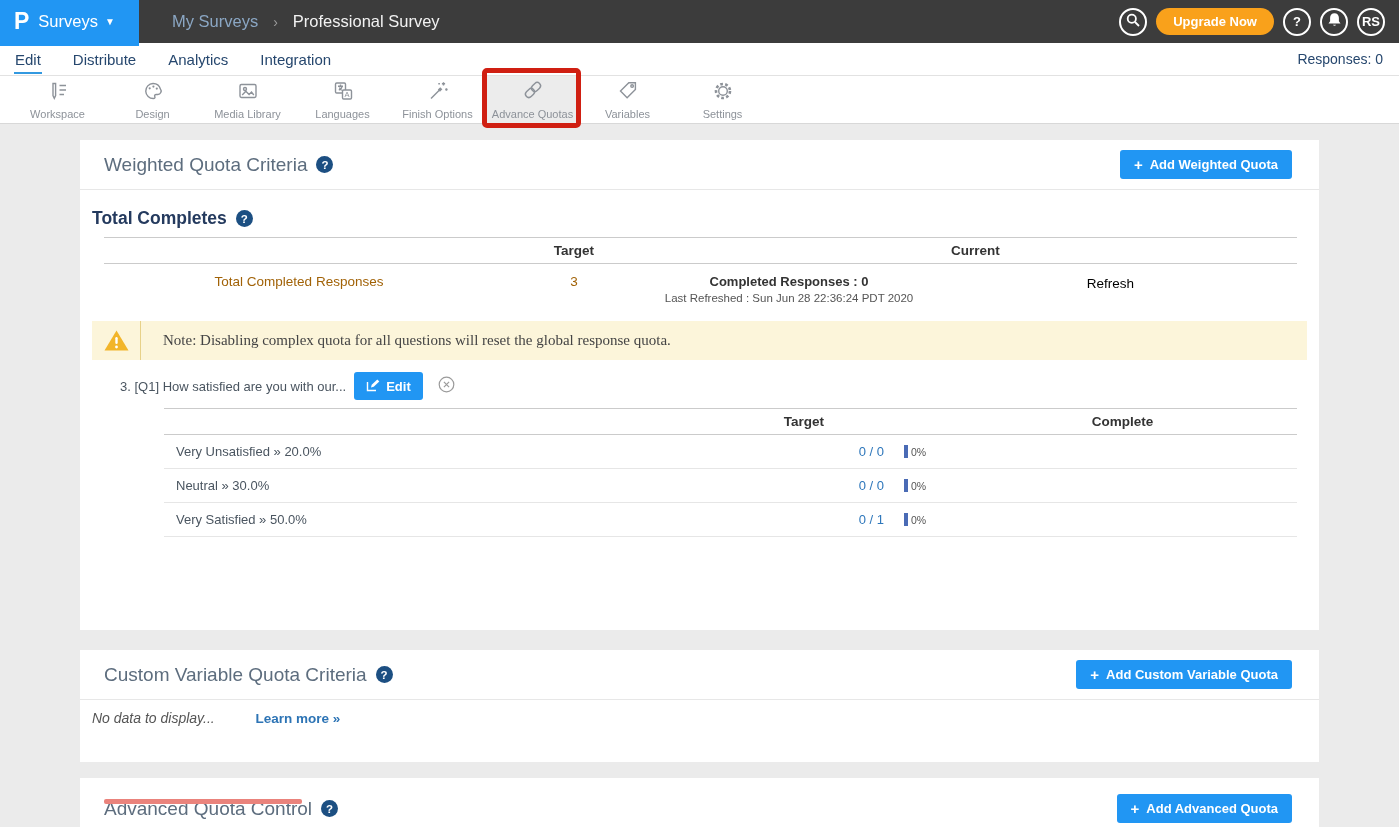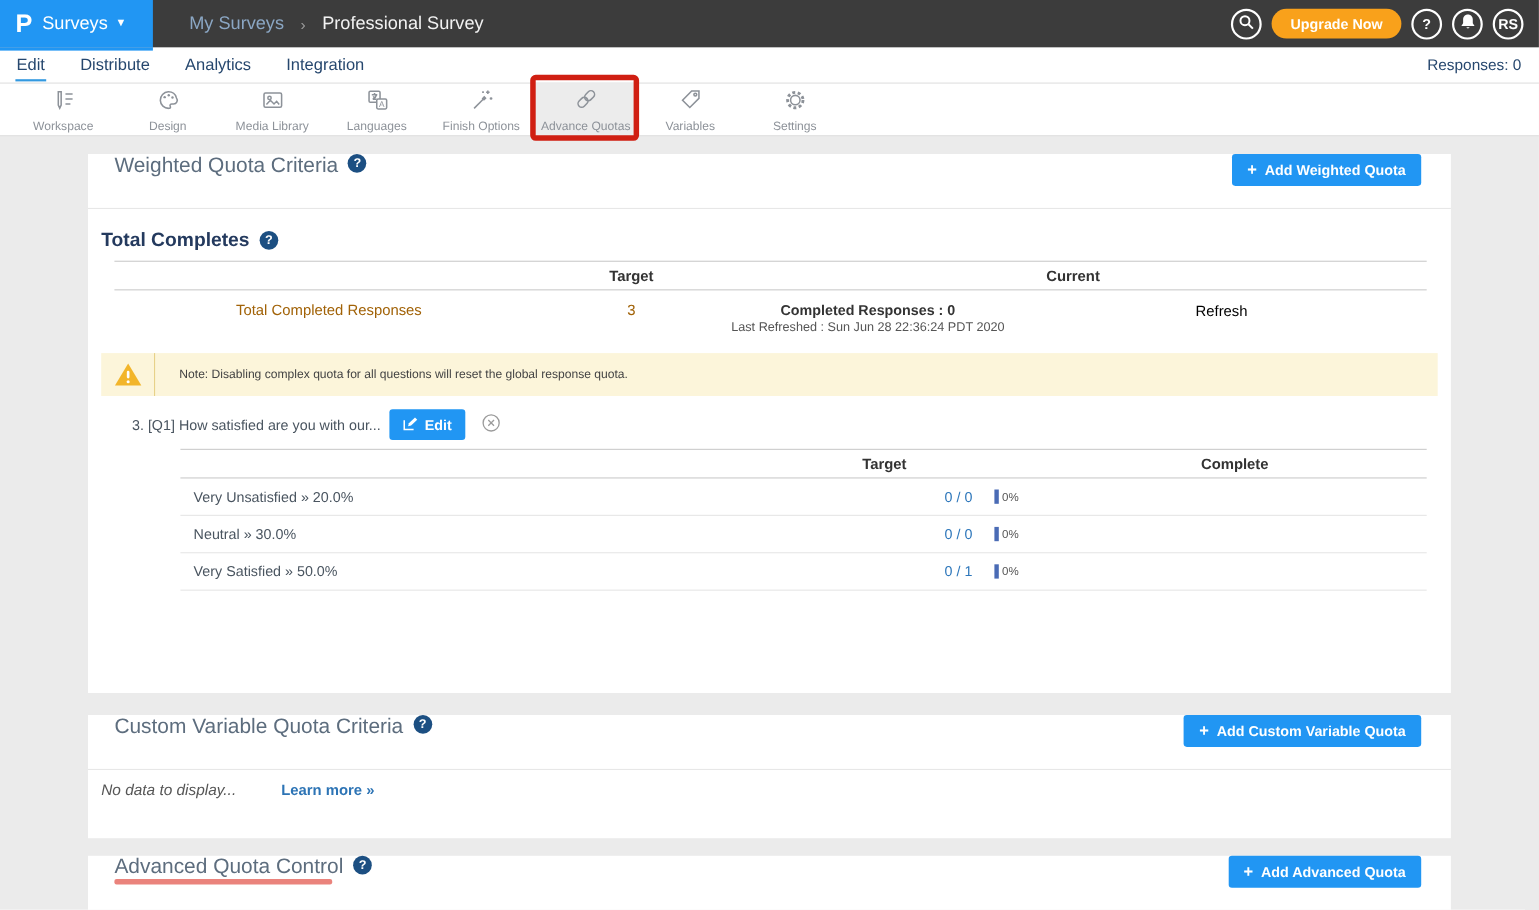--- a/index.html
+++ b/index.html
@@ -38,21 +38,21 @@
   .url-wrap { position:relative; }
   .url-input { width:280px; height:28px; background:#eee; border:1px solid #c9c9c9; border-radius:2px; font-size:13px; color:#555; padding:0 25px 0 9px; font-family:inherit; }
   .url-pencil { position:absolute; right:7px; top:5px; font-size:14px; color:#666; cursor:pointer; }
   .btn-preview { height:28px; background:#2196f3; border:none; border-radius:3px; color:#fff; font-size:13px; font-weight:bold; padding:0 13px; display:flex; align-items:center; gap:7px; cursor:pointer; font-family:inherit; }
   
   .content { position:absolute; top:124px; left:0; width:1399px; height:703px; overflow:hidden; }
   .card { background:#fff; margin:0 80px; }
   .card1 { margin-top:16px; height:490px; }
   .card2 { margin-top:20px; height:112px; }
   .card3 { margin-top:16px; height:110px; }
-  .card-head { display:flex; height:50px; padding:0 27px 0 24px; border-bottom:1px solid #e7e7e7; }
+  .card-head { display:flex; align-items:center; height:50px; padding:0 27px 0 24px; border-bottom:1px solid #e7e7e7; }
   .card3 .card-head { height:62px; }
   .card-title { font-size:19px; color:#5d6d7e; font-weight:400; margin:0; }
   .q-icon { width:17px; height:17px; border-radius:50%; background:#1c4f82; color:#fff; font-size:11.5px; font-weight:bold; display:inline-flex; align-items:center; justify-content:center; margin-left:9px; cursor:pointer; flex:none; }
   .btn-add { margin-left:auto; height:29px; background:#2196f3; color:#fff; border:none; border-radius:3px; font-size:13px; font-weight:bold; padding:0 14px; display:flex; align-items:center; gap:7px; cursor:pointer; font-family:inherit; }
   .plus { font-size:15px; font-weight:bold; }
   .sec-title { font-size:17.5px; font-weight:bold; color:#243a5e; margin:0; display:flex; align-items:center; }
   .tc-title { margin:18px 0 0 12px; }
   .qc-title { margin:30px 0 0 12px; }
   
   .tc-table { margin:8px 22px 0 24px; }
@@ -61,21 +61,21 @@
   .tc-row { grid-template-columns:390px 160px 270px 1fr; padding:10px 0 11px; align-items:start; }
   .t-center { text-align:center; }
   .tc-label { font-size:13.5px; color:#a16207; }
   .cur-main { font-weight:bold; font-size:13px; color:#333; }
   .cur-sub { font-size:11.5px; color:#555; margin-top:3px; }
   .link { color:#000000; font-size:13.5px; cursor:pointer; text-decoration:none; }
   
   .note { margin:6px 12px 0; background:#fcf5da; height:39px; display:flex; align-items:center; }
   .note-icon { width:48px; display:flex; justify-content:center; flex:none; }
   .note-divider { width:1px; height:39px; background:#e7d189; flex:none; }
-  .note-text { padding-left:22px; font-size:11px; color:#444; }
+  .note-text { padding-left:22px; font-size:15px; color:#444;font-family:Liberation Serif, serif; }
   
   .question-row { margin:12px 0 0 40px; display:flex; align-items:center; height:28px; }
   .q-label { font-size:13px; color:#4a5560; }
   .btn-edit { margin-left:8px; height:28px; background:#2196f3; border:none; border-radius:3px; color:#fff; font-size:13px; font-weight:bold; padding:0 12px; display:flex; align-items:center; gap:6px; cursor:pointer; font-family:inherit; }
   .remove-btn { margin-left:15px; background:none; border:none; padding:0; display:flex; cursor:pointer; }
   .qc-table { margin:8px 22px 0 84px; }
   .qc-grid { display:grid; grid-template-columns:560px 160px 64px 1fr; align-items:center; }
   .qc-header { height:27px; border-top:1px solid #cbcbcb; border-bottom:1px solid #cbcbcb; font-size:13.5px; font-weight:bold; color:#333; }
   .qc-row { height:34px; border-bottom:1px solid #e6e6e6; font-size:13px; color:#4a5560; }
   .qc-row .rlabel { padding-left:12px; }

